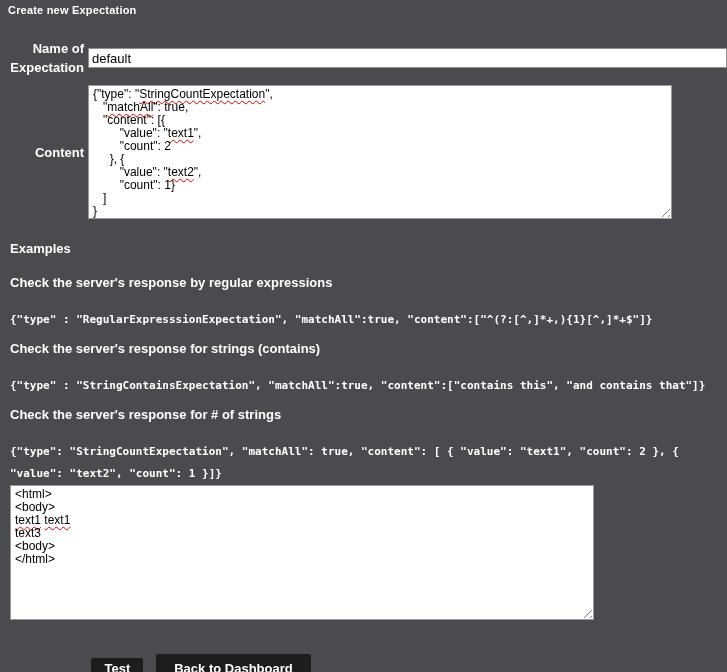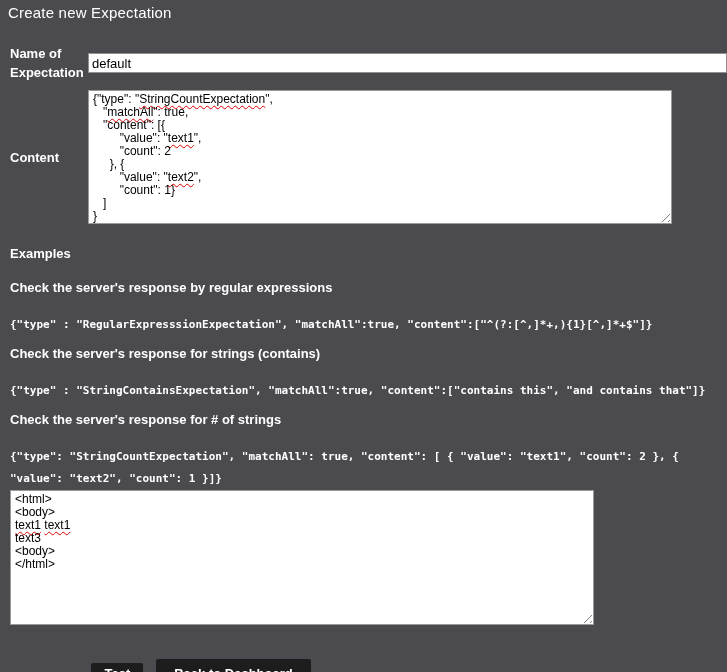--- a/index.html
+++ b/index.html
@@ -11,40 +11,41 @@
     width: 727px;
     height: 672px;
     background: #4a4a4f;
     overflow: hidden;
     position: relative;
   }
   .page-title {
     margin: 0;
     padding: 4px 0 0 8px;
     color: #ffffff;
-    font-size: 15px;
-    font-weight: normal;
+    font-size: 11px;
+    font-weight: bold;
     letter-spacing: 0.2px;
   }
   .form-row {
     display: flex;
     align-items: center;
     margin-left: 10px;
   }
   .row-name    { margin-top: 23px; }
   .row-content { margin-top: 8px; }
   .row-test    { margin-top: 0; }
   .field-label {
     width: 74px;
     flex-shrink: 0;
     color: #ffffff;
     font-size: 13px;
     font-weight: bold;
     line-height: 19px;
     margin-right: 4px;
+    text-align: right;
   }
   .name-input {
     width: 642px;
     height: 20px;
     box-sizing: border-box;
     border: 1px solid #8f8f8f;
     background: #ffffff;
     color: #000000;
     font-family: "Liberation Sans", sans-serif;
     font-size: 13px;

